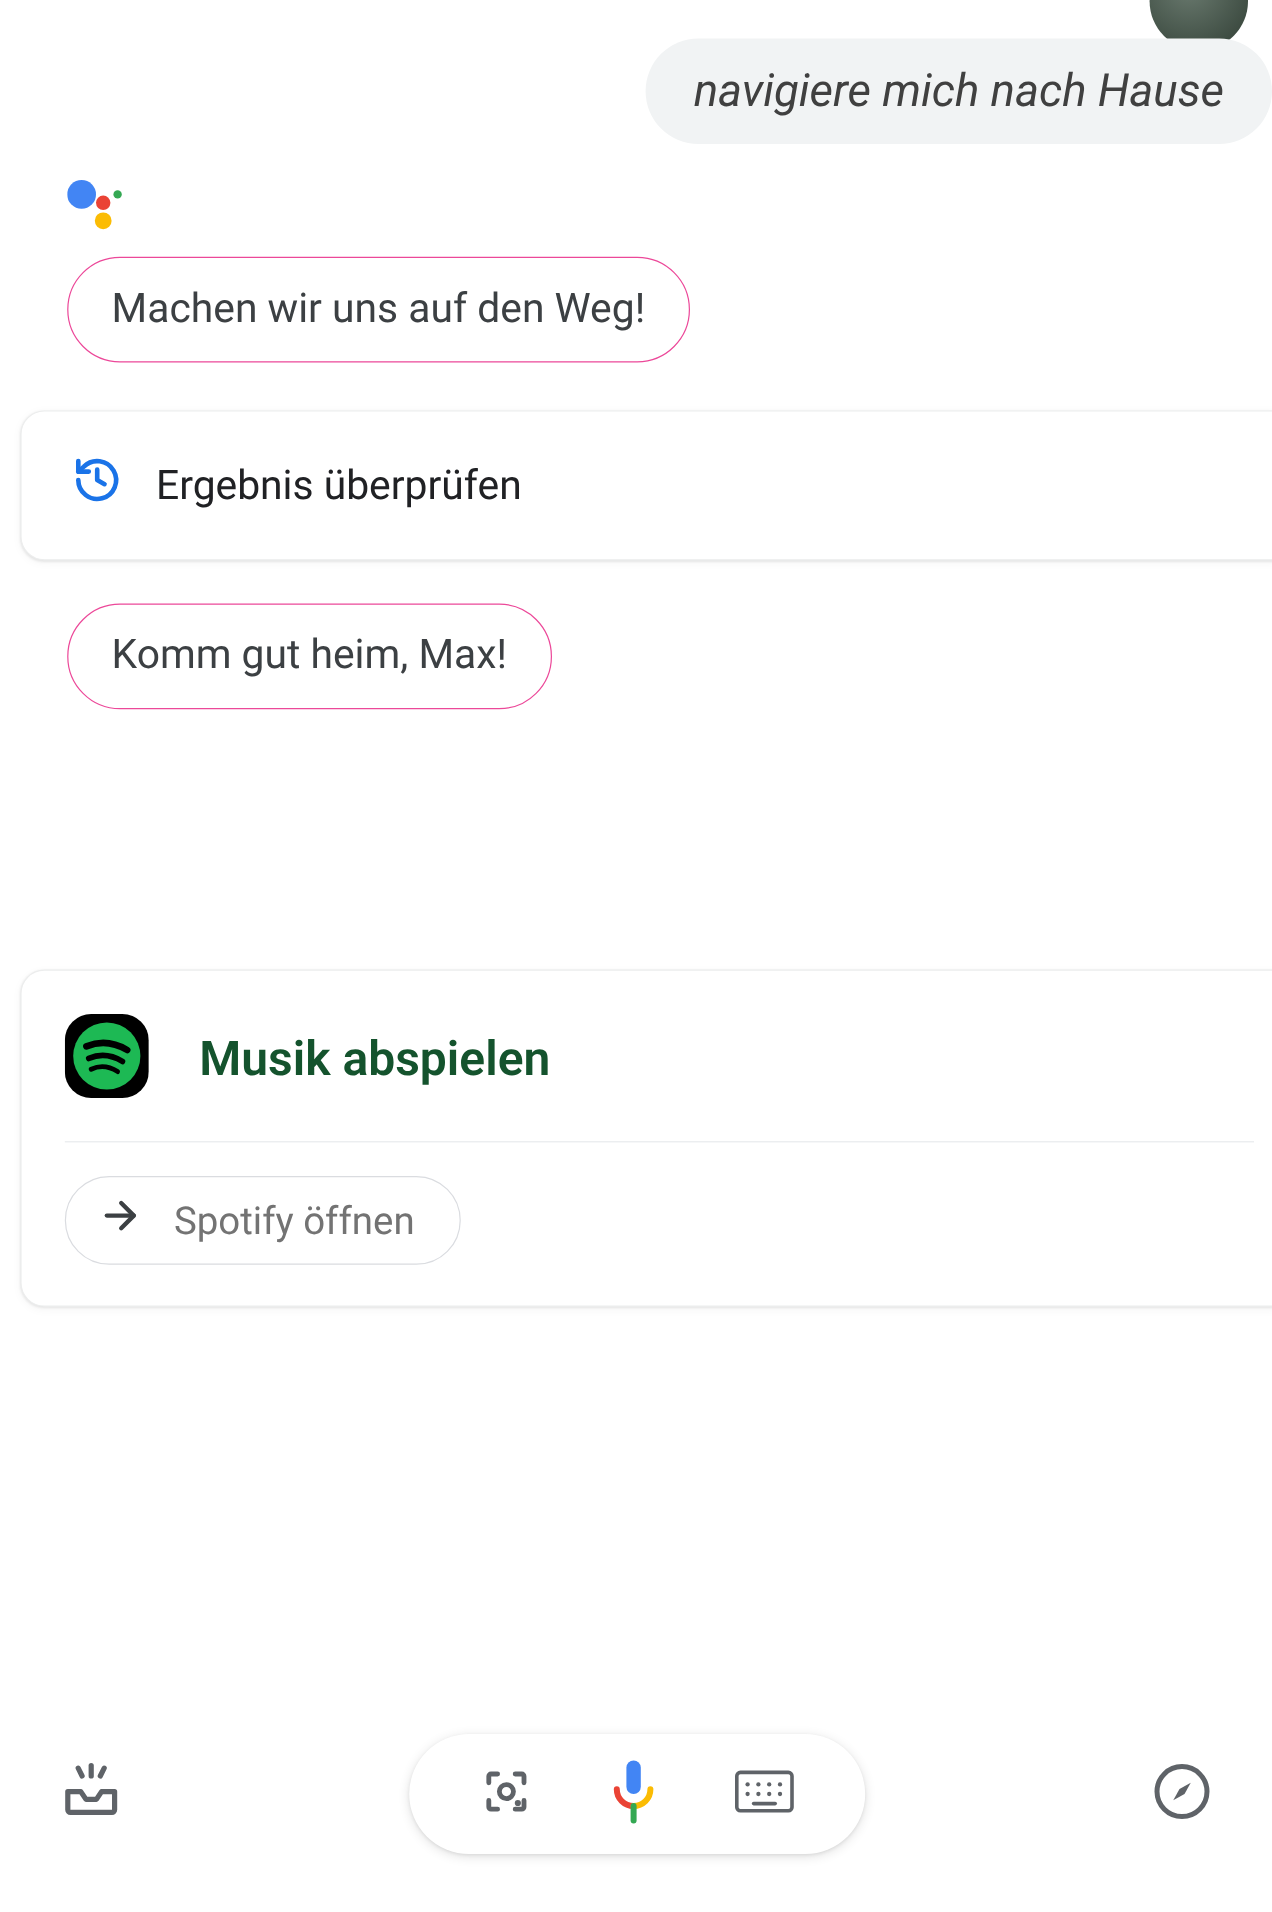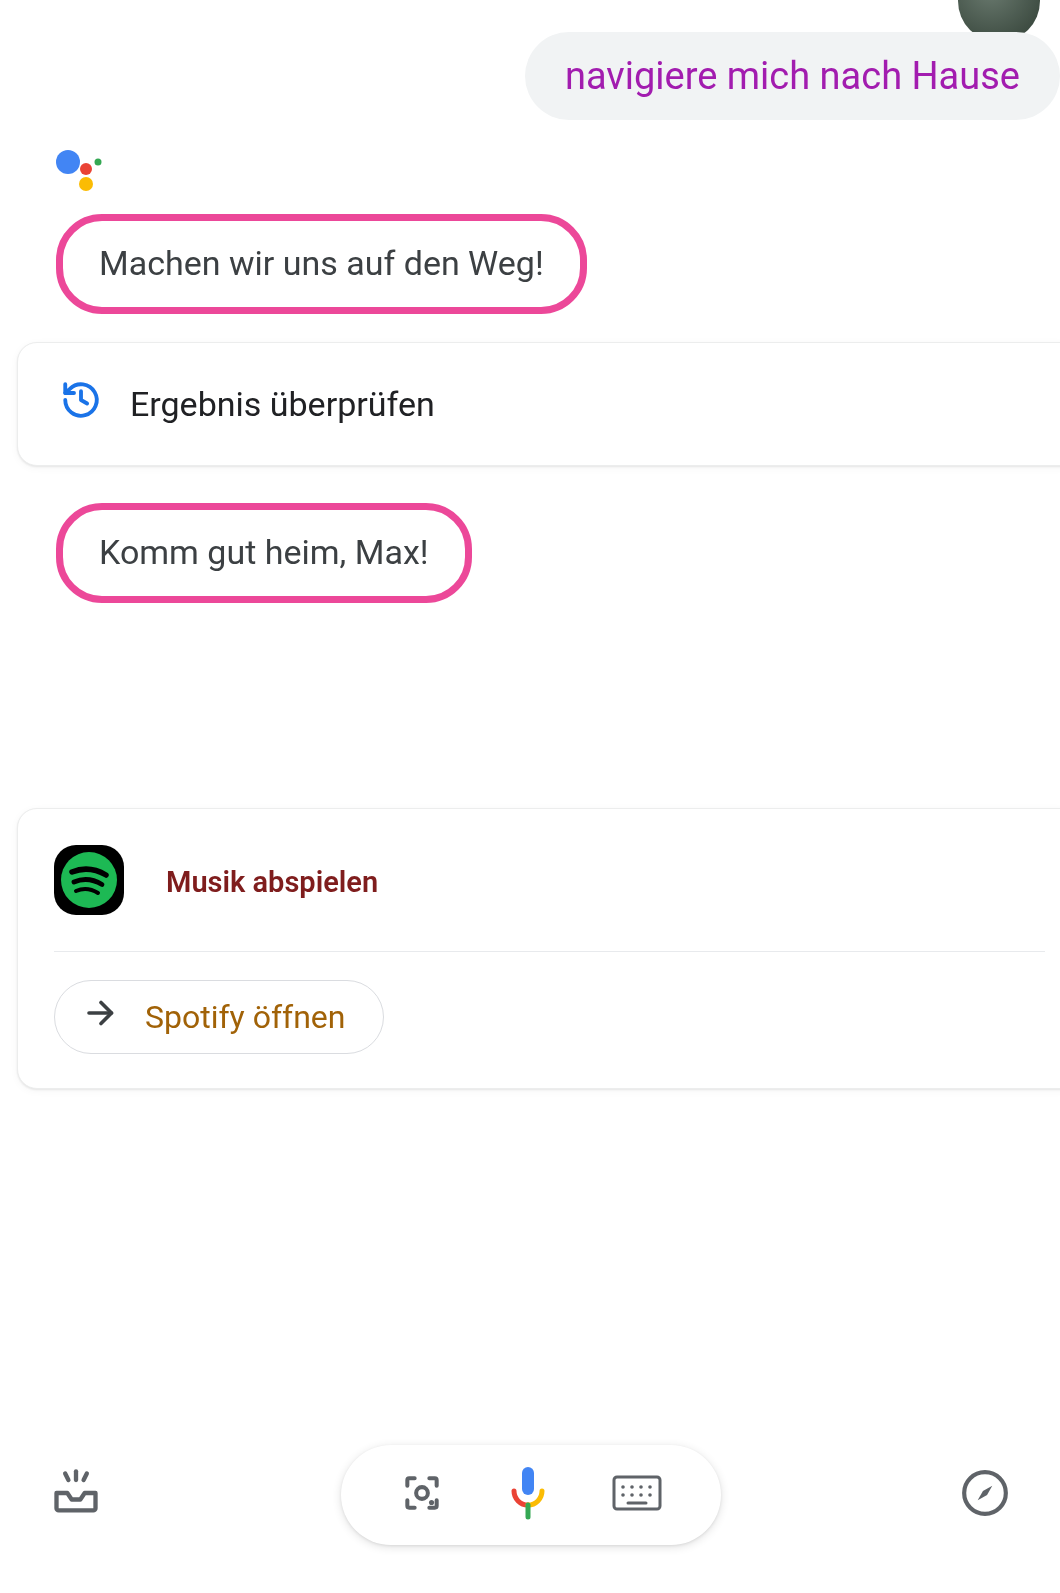--- a/index.html
+++ b/index.html
@@ -35,34 +35,35 @@
 
   
   .user-bubble {
     position: absolute;
     top: 32px;
     right: 0;
     background: #f1f3f4;
     border-radius: 46px;
     padding: 22px 40px;
     font-size: 38px;
-    color: #a21caf;
+    color: #404040;
+    font-style: italic;
   }
 
   
   .assistant-logo {
     position: absolute;
     top: 148px;
     left: 56px;
   }
 
   
   .abubble {
     position: absolute;
-    border: 7px solid #ec4899;
+    border: 1px solid #ec4899;
     border-radius: 46px;
     padding: 20px 36px;
     font-size: 34px;
     color: #3c4043;
     line-height: 1.35;
     background: #fff;
   }
   .ab1 { top: 214px; left: 56px; }
   .ab2 { top: 503px; left: 56px; }
   .ab3 { top: 630px; left: 56px; max-width: 700px; }
@@ -92,38 +93,38 @@
     top: 808px;
     padding: 36px 36px 34px 36px;
   }
   .music-header {
     display: flex;
     align-items: center;
     gap: 42px;
     margin-bottom: 32px;
   }
   .music-title {
-    font-size: 29px;
+    font-size: 40px;
     font-weight: 600;
-    color: #7f1d1d;
+    color: #14532d;
   }
   .divider {
     height: 1px;
     background: #e8eaed;
     margin: 0 0 28px 0;
   }
   .chip {
     display: inline-flex;
     align-items: center;
     gap: 26px;
     border: 1px solid #dadce0;
     border-radius: 50px;
     padding: 14px 38px 14px 28px;
     font-size: 32px;
-    color: #a16207;
+    color: #737373;
   }
 
   
   .bottom {
     position: absolute;
     left: 0; right: 0;
     bottom: 18px;
     height: 160px;
     display: flex;
     align-items: center;

